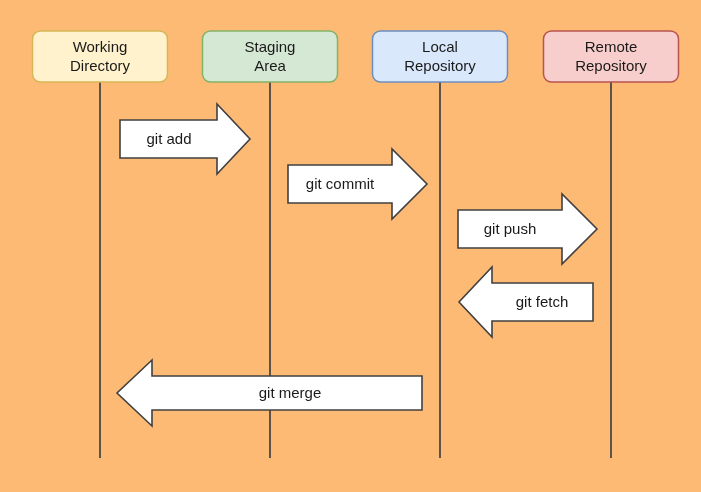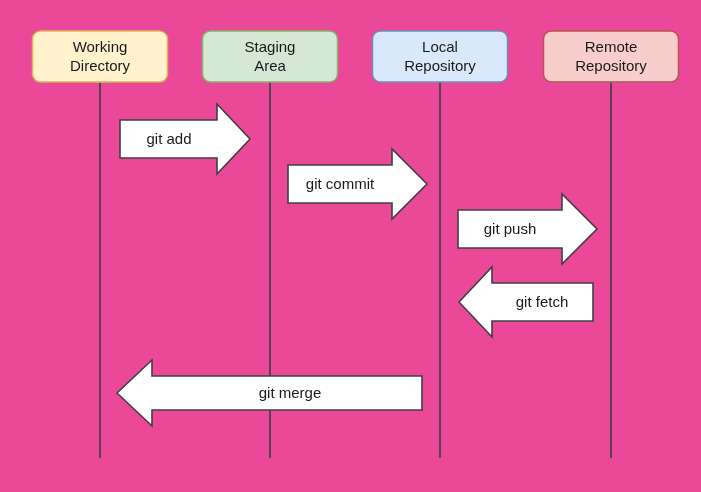--- a/index.html
+++ b/index.html
@@ -4,21 +4,21 @@
 <style>
   html, body {
     margin: 0;
     padding: 0;
     background: #ffffff;
   }
   .canvas {
     position: relative;
     width: 701px;
     height: 492px;
-    background: #ec4899;
+    background: #fdba74;
     overflow: hidden;
     font-family: "Liberation Sans", sans-serif;
   }
   svg text {
     font-family: "Liberation Sans", sans-serif;
     fill: #1a1a1a;
   }
   .lane-label {
     font-size: 15px;
   }

